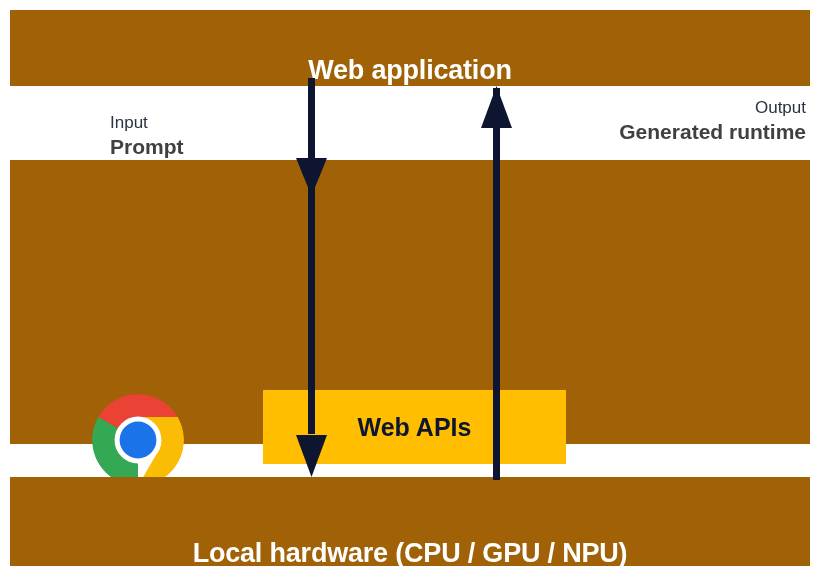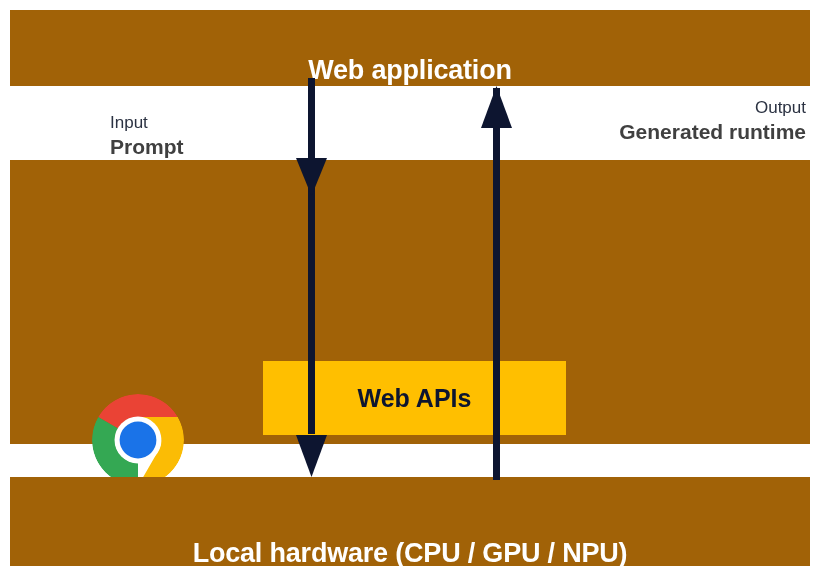--- a/index.html
+++ b/index.html
@@ -127,20 +127,21 @@
   .yellow-box {
     position: absolute;
     background: #ffbf00;
     display: flex;
     align-items: center;
     justify-content: center;
     text-align: center;
     color: #0d1530;
     font-weight: 700;
     line-height: 1.22;
+    margin-top: 29px;
   }
   #box-web-apis {
     left: 253px;
     top: 201px;
     width: 303px;
     height: 74px;
     font-size: 25px;
   }
   #box-builtin-models {
     left: 432px;

